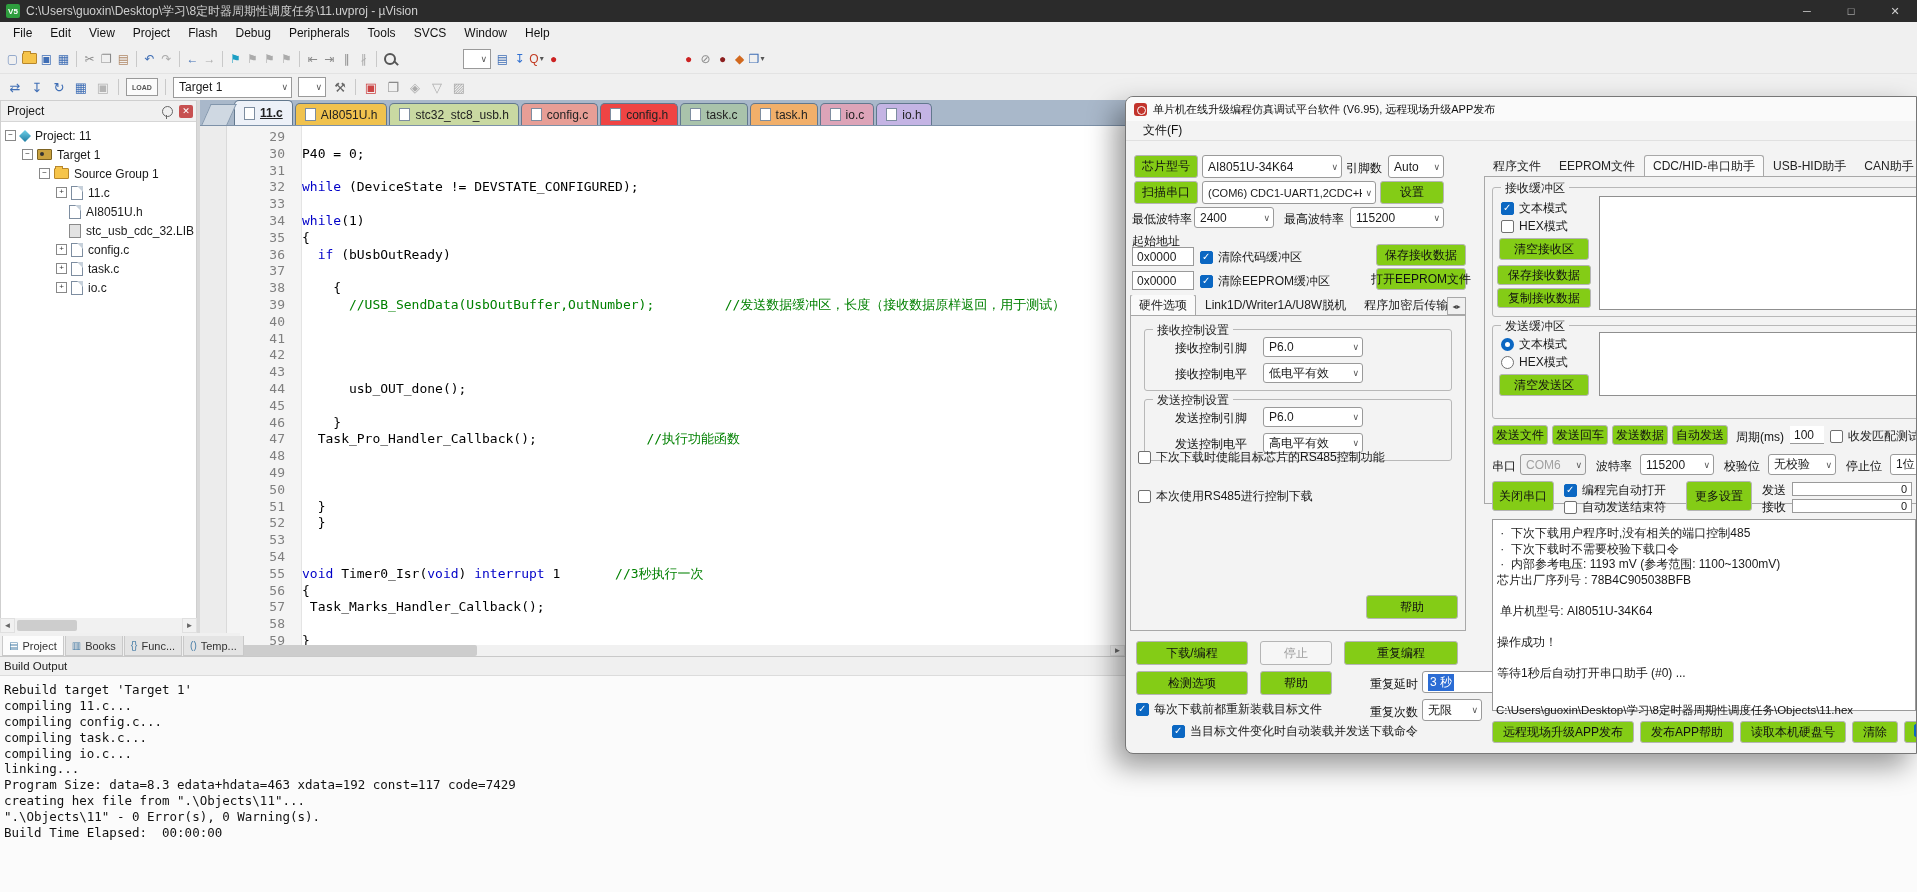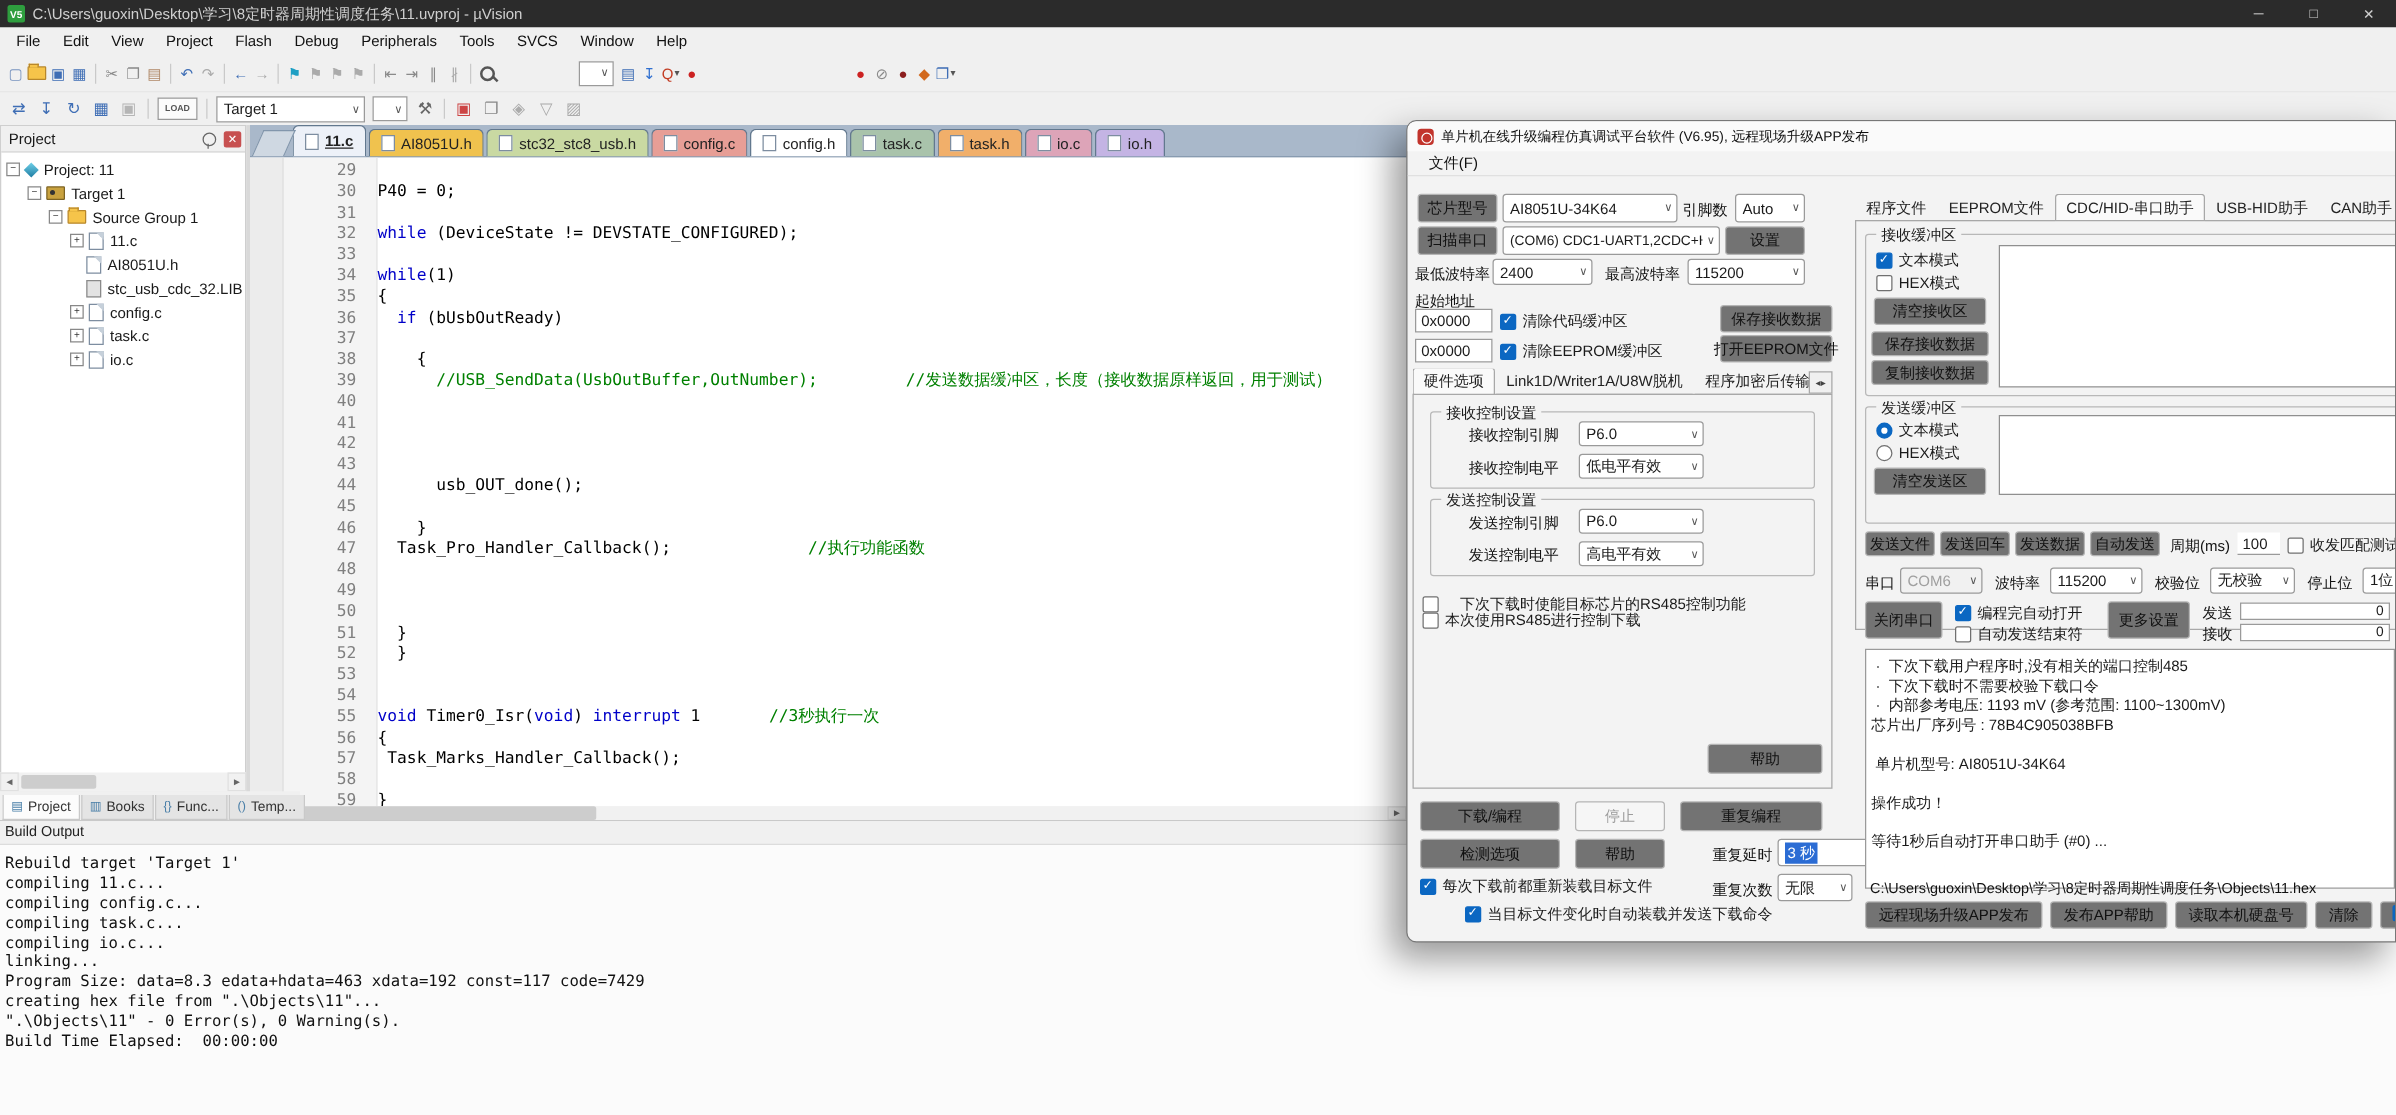--- a/index.html
+++ b/index.html
@@ -86,21 +86,21 @@
   #codelines .k{color:#0000c8;}
   #codelines .c{color:#008000;}
   #codelines .p{color:#000;}
   
   .stc{left:1125px;top:96px;width:792px;height:658px;background:#f3f3f3;border:1px solid #777;
        border-radius:8px 0 0 8px;box-shadow:-10px 12px 28px rgba(0,0,0,.4);z-index:50;overflow:hidden;box-sizing:border-box;}
   .stitle{position:absolute;left:0;top:0;width:100%;height:24px;background:#fafafa;display:flex;align-items:center;padding-left:8px;box-sizing:border-box;font-size:11px;color:#111;}
   .sicon{width:13px;height:13px;background:#c2342c;border-radius:3px;margin-right:6px;position:relative;}
   .sicon::after{content:"";position:absolute;left:3px;top:3px;width:7px;height:7px;border:1.5px solid #fff;border-radius:50%;}
   .smenu{position:absolute;left:0;top:24px;width:100%;height:20px;border-bottom:1px solid #e0e0e0;display:flex;align-items:center;padding-left:8px;box-sizing:border-box;}
-  .btn{background:#737373;border:1px solid #b5b5b5;border-radius:3px;display:flex;align-items:center;justify-content:center;font-size:12px;color:#111;box-sizing:border-box;white-space:nowrap;}
+  .btn{background:#84cc16;border:1px solid #b5b5b5;border-radius:3px;display:flex;align-items:center;justify-content:center;font-size:12px;color:#111;box-sizing:border-box;white-space:nowrap;}
   .btn.dis{color:#9d9d9d;background:#f6f6f6;}
   .combo{background:#fff;border:1px solid #9a9a9a;border-radius:3px;display:flex;align-items:center;box-sizing:border-box;padding-left:5px;font-size:12px;overflow:hidden;white-space:nowrap;}
   .combo .cv{flex:1;overflow:hidden;white-space:nowrap;}
   .combo .chv{margin-left:auto;}
   .combo.dis{background:#f1f1f1;}
   .combo.dis .cv{color:#a0a0a0;}
   .combo.sel .cv{background:#2b6cd4;color:#fff;padding:0 2px;flex:none;}
   .tin{background:#fff;border:1px solid #9a9a9a;box-sizing:border-box;font-size:12px;display:flex;align-items:center;padding-left:4px;}
   .lbl{font-size:12px;color:#111;white-space:nowrap;}
   .cbrow{display:flex;align-items:center;white-space:nowrap;}
@@ -295,21 +295,21 @@
         <span class="etl">AI8051U.h</span>
       </div>
       <div class="etab" style="background: rgb(201, 217, 162);">
         <span class="mini-doc"></span>
         <span class="etl">stc32_stc8_usb.h</span>
       </div>
       <div class="etab" style="background: rgb(231, 158, 150);">
         <span class="mini-doc"></span>
         <span class="etl">config.c</span>
       </div>
-      <div class="etab" style="background: #ffffff;">
+      <div class="etab" style="background: #ef4444;">
         <span class="mini-doc"></span>
         <span class="etl">config.h</span>
       </div>
       <div class="etab" style="background: rgb(169, 195, 171);">
         <span class="mini-doc"></span>
         <span class="etl">task.c</span>
       </div>
       <div class="etab" style="background: rgb(241, 175, 106);">
         <span class="mini-doc"></span>
         <span class="etl">task.h</span>
@@ -519,21 +519,21 @@
         <span class="cv">P6.0</span>
           <span class="chv">∨</span>
       </div>
       <span class="abs lbl" style="left:30px;top:36px;">发送控制电平</span>
       <div class="abs combo" style="left:118px;top:33px;width:100px;height:20px;">
         <span class="cv">高电平有效</span>
           <span class="chv">∨</span>
       </div>
     </div>
 
-    <div class="abs cbrow" style="left:12px;top:378px;gap:12px;">
+    <div class="abs cbrow" style="left:12px;top:352px;">
       <span class="cb"></span>
         <span class="cbl">下次下载时使能目标芯片的RS485控制功能</span>
     </div>
     <div class="abs cbrow" style="left:12px;top:391px;">
       <span class="cb"></span>
         <span class="cbl">本次使用RS485进行控制下载</span>
     </div>
     <div class="abs btn" style="left:240px;top:498px;width:92px;height:24px;">帮助</div>
 
     

